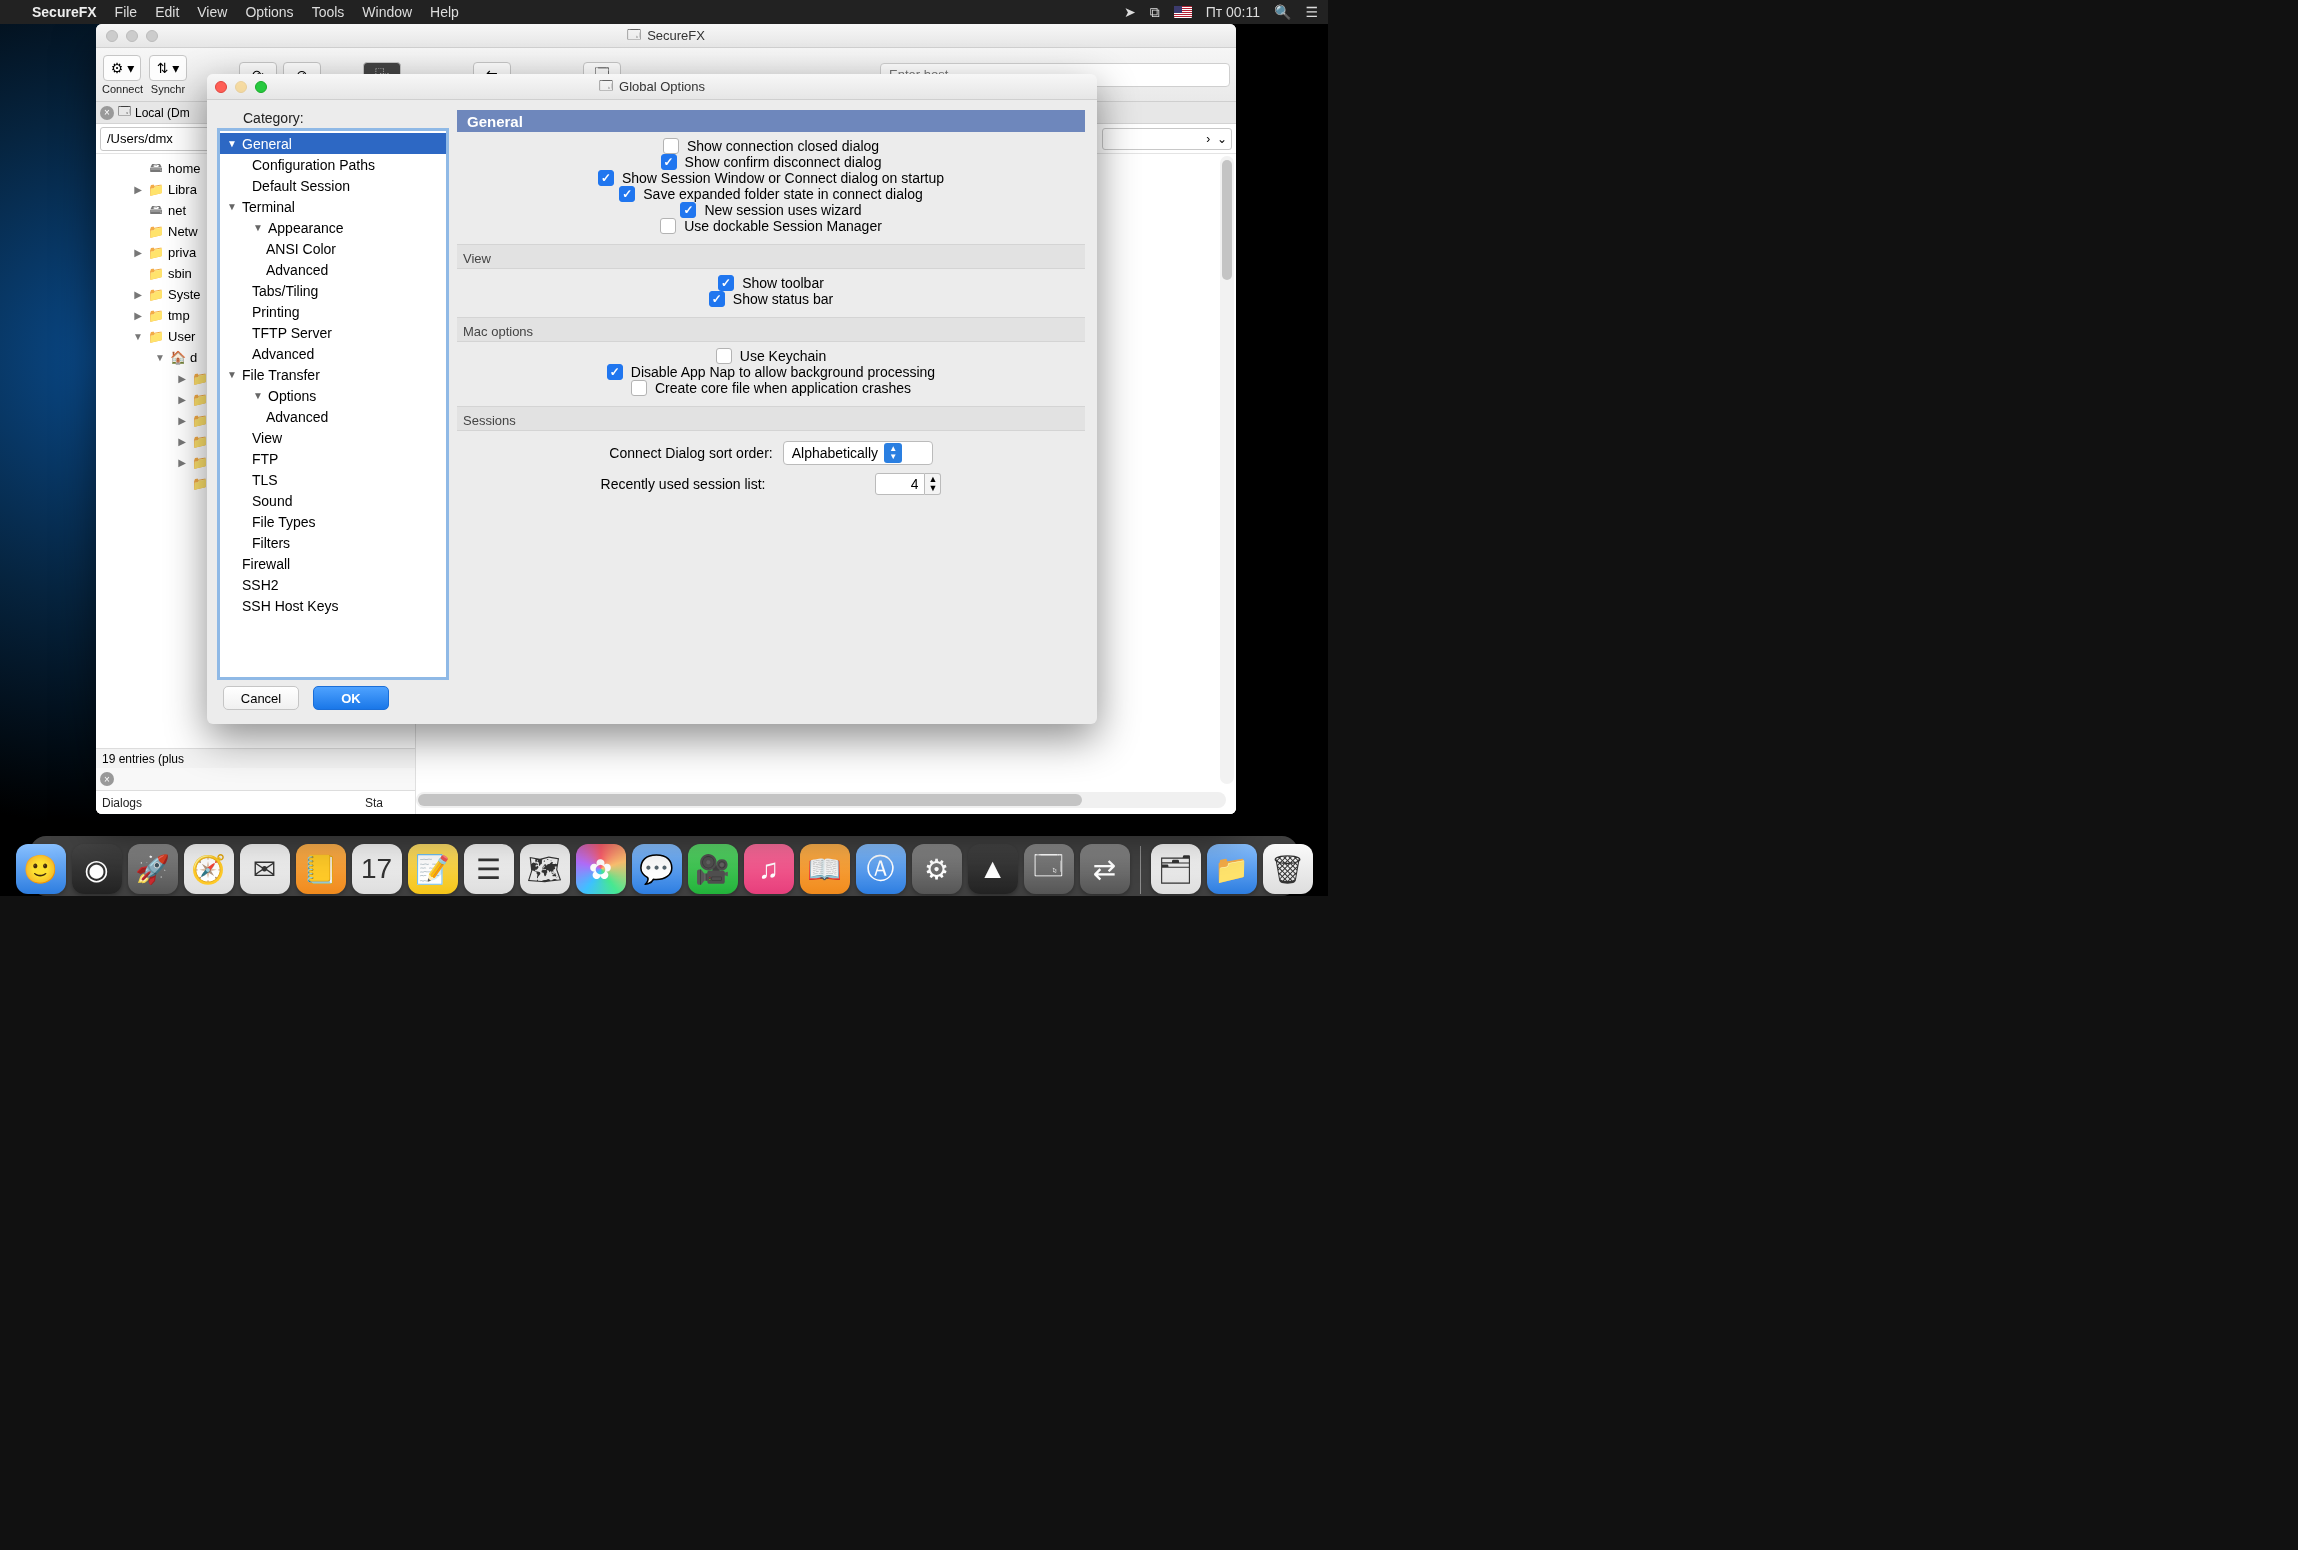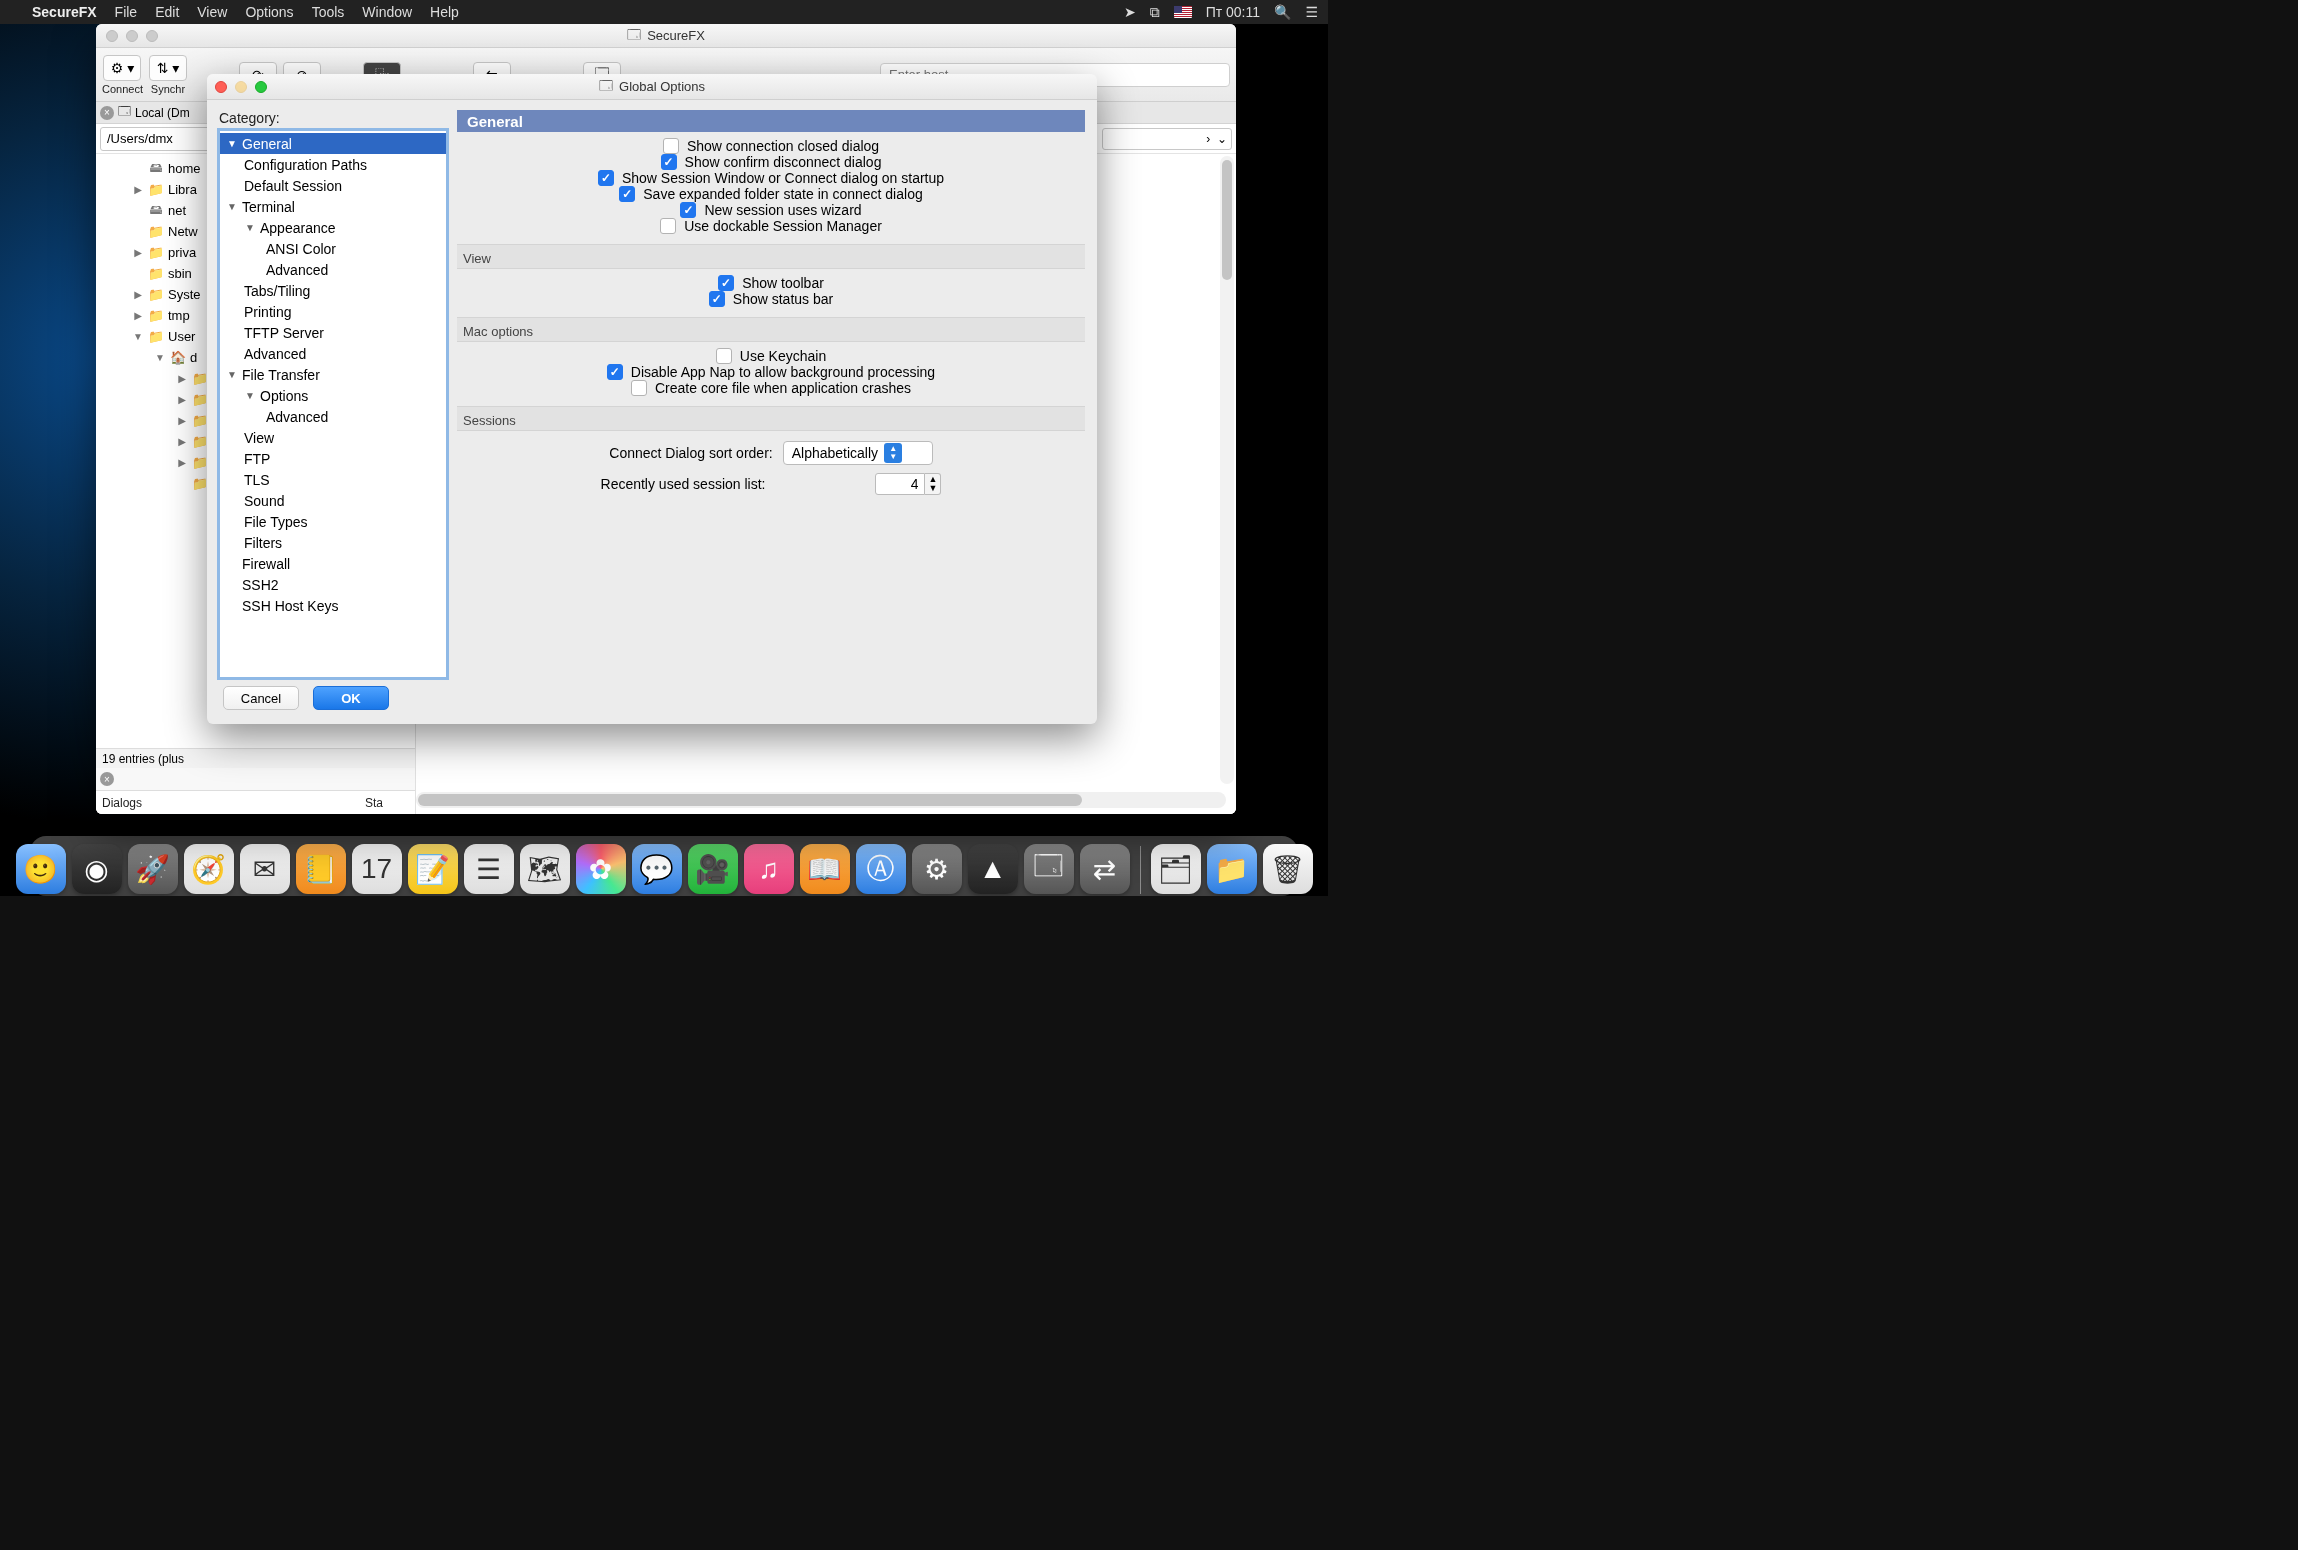--- a/index.html
+++ b/index.html
@@ -158,32 +158,32 @@
 }
 .m-tr { display: flex; gap: 8px; z-index:1; }
 .m-tr .dot-r { width:12px;height:12px;border-radius:50%; }
 .red { background:#ff5f56; border:0.5px solid #e0443e; }
 .yel { background:#ffbd2e; border:0.5px solid #dea123; opacity:.4; }
 .grn { background:#27c93f; border:0.5px solid #1aab29; }
 
 .m-body { flex:1; display:flex; flex-direction:column; padding: 10px 12px 14px 12px; gap:8px; }
 .m-cols { flex:1; display:flex; gap:10px; min-height:0; }
 .m-cat-col { width: 228px; display:flex; flex-direction:column; }
-.m-cat-label { font-size:14px; color:#222; margin-bottom:4px; }
+.m-cat-label { font-size:14px; color:#222; margin-bottom:4px;margin-left:24px; }
 .cat-list {
   flex:1; border:1px solid #bfbfbf; background:#fff; font-size:14px; overflow:auto;
   border-radius:0; box-shadow: 0 0 0 3px #a7c7ea inset;
   padding: 2px 0;
 }
 .cat-list { box-shadow: none; outline: 3px solid #8fb9e6; outline-offset:-1px;}
 .cat-item { height:21px; display:flex; align-items:center; padding-left:6px; gap:4px; }
 .cat-item.sel { background:#2d68c4; color:#fff; }
 .cat-item .arw { width:12px; font-size:10px; color:#666; text-align:center;}
 .cat-item.sel .arw { color:#fff; }
-.cat-item.ind1 { padding-left: 24px; }
+.cat-item.ind1 { padding-left: 32px; }
 .cat-item.ind2 { padding-left: 46px; }
 
 .m-right { flex:1; display:flex; flex-direction:column; }
 .panel-title {
   height: 22px; background:#6e87bc; color:#fff; font-weight:700;
   display:flex; align-items:center; padding:0 10px; font-size:15px;
 }
 .panel-body { flex:1; background:#ececec; display:flex; flex-direction:column; }
 .sect-head {
   font-size:13px; color:#444; padding: 6px 6px 2px 6px; background:#e2e2e2;

